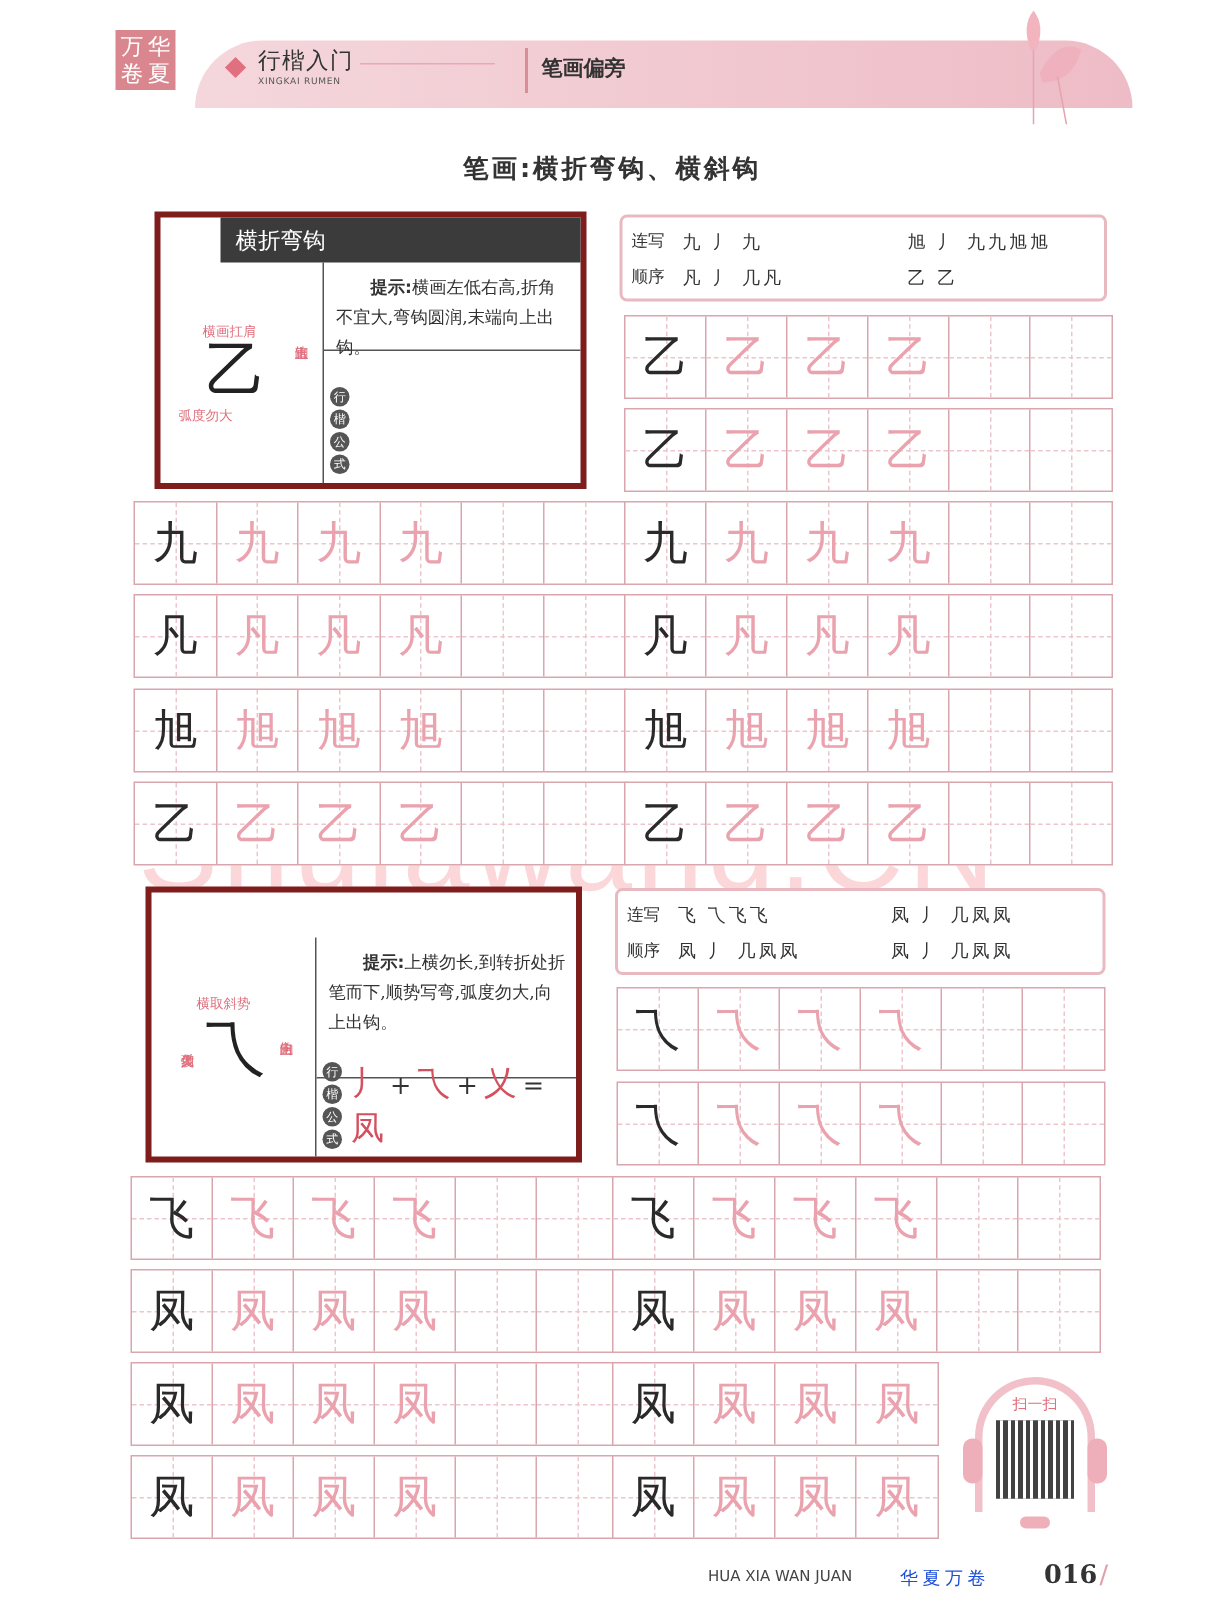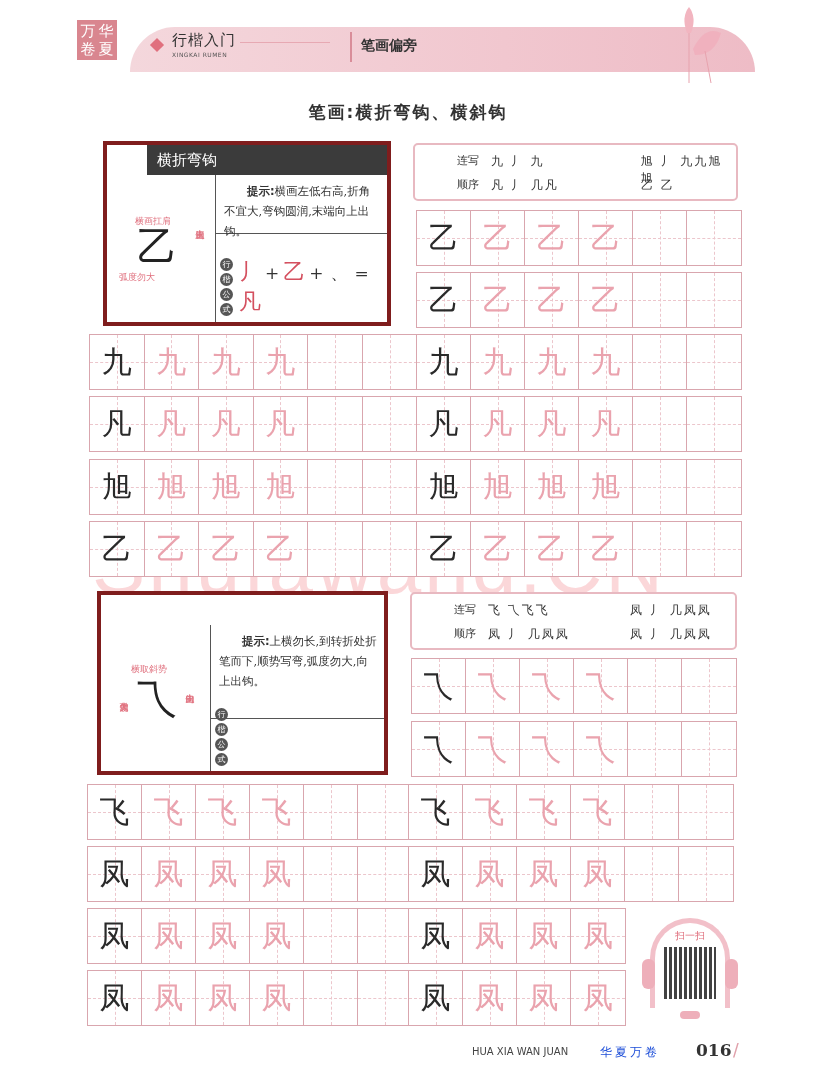--- a/index.html
+++ b/index.html
@@ -37,21 +37,21 @@
   .formula-label { display: flex; flex-direction: column; gap: 2px; margin-right: 6px; }
   .formula-label span { width: 13px; height: 13px; border-radius: 50%; background: #555; color: #fff; font-size: 8px; line-height: 13px; text-align: center; }
   .formula-eq { font-family: "DejaVu Serif", serif; font-size: 22px; color: #d4505f; letter-spacing: 1px; }
   .formula-eq .op { color: #333; font-size: 17px; margin: 0 3px; }
   .demo-char { position: absolute; font-family: "DejaVu Serif", serif; font-size: 40px; color: #222; }
   .anno { position: absolute; font-size: 9px; color: #e0707e; white-space: nowrap; }
   .anno.v { writing-mode: vertical-rl; }
 
   
   .seq { position: absolute; border: 2px solid #e8b9c1; border-radius: 5px; background: #fff; font-size: 11px; }
-  .seq-row { position: absolute; left: 6px; display: flex; margin-left: 36px; }
+  .seq-row { position: absolute; left: 6px; display: flex; }
   .seq-label { color: #333; width: 34px; }
   .seq-chars { font-family: "DejaVu Serif", serif; color: #333; font-size: 12px; letter-spacing: 2px; }
 
   
   .grid-row { position: absolute; display: flex; border: 1px solid #d9a6ae; background: #fff; }
   .cell { position: relative; border-right: 1px solid #d9a6ae; display: flex; align-items: center; justify-content: center; }
   .cell:last-child { border-right: none; }
   .cell::before { content: ""; position: absolute; left: 50%; top: 0; bottom: 0; border-left: 1px dashed #ecc6cc; }
   .cell::after { content: ""; position: absolute; top: 50%; left: 0; right: 0; border-top: 1px dashed #ecc6cc; }
   .cell span { position: relative; z-index: 1; font-family: "DejaVu Serif", serif; font-size: 30px; }
@@ -115,23 +115,20 @@
     </div>
     <div class="panel-right" style="left:109px;">
       <div class="tip" style="height:59px;"><b>提示:</b><span>横画左低右高,折角不宜大,弯钩圆润,末端向上出钩。</span></div>
       <div class="formula" style="top:77px;">
         <div class="formula-label">
           <span>行</span>
           <span>楷</span>
           <span>公</span>
           <span>式</span>
         </div>
-        <div class="formula-eq">
-          <span>丿</span><span class="op">+</span><span>乙</span><span class="op">+</span><span class="op">、</span><span class="op">=</span><span>凡</span>
-        </div>
       </div>
     </div>
   </div>
 </div>
 
 <div class="panel" style="left:97px; top:591px; width:291px; height:184px;">
   <div class="panel-body">
     <div class="panel-left" style="width:110px;">
       <div class="demo-char" style="left:36px; top:46px;">乁</div>
       <div class="anno" style="left:30px; top:38px;">横取斜势</div>
@@ -140,20 +137,23 @@
     </div>
     <div class="panel-right" style="left:110px;">
       <div class="tip" style="height:94px;"><b>提示:</b><span>上横勿长,到转折处折笔而下,顺势写弯,弧度勿大,向上出钩。</span></div>
       <div class="formula" style="top:78px;">
         <div class="formula-label">
           <span>行</span>
           <span>楷</span>
           <span>公</span>
           <span>式</span>
         </div>
+        <div class="formula-eq">
+          <span>丿</span><span class="op">+</span><span>乁</span><span class="op">+</span><span>乂</span><span class="op">=</span><span>凤</span>
+        </div>
       </div>
     </div>
   </div>
 </div>
 
 <div class="seq" style="left:413px; top:143px; width:325px; height:58px;">
   <div class="seq-row" style="top:8px;">
     <span class="seq-label">连写</span>
     <span class="seq-chars" style="width:150px;">九 丿 九</span>
     <span class="seq-chars">旭 丿 九九旭旭</span>

